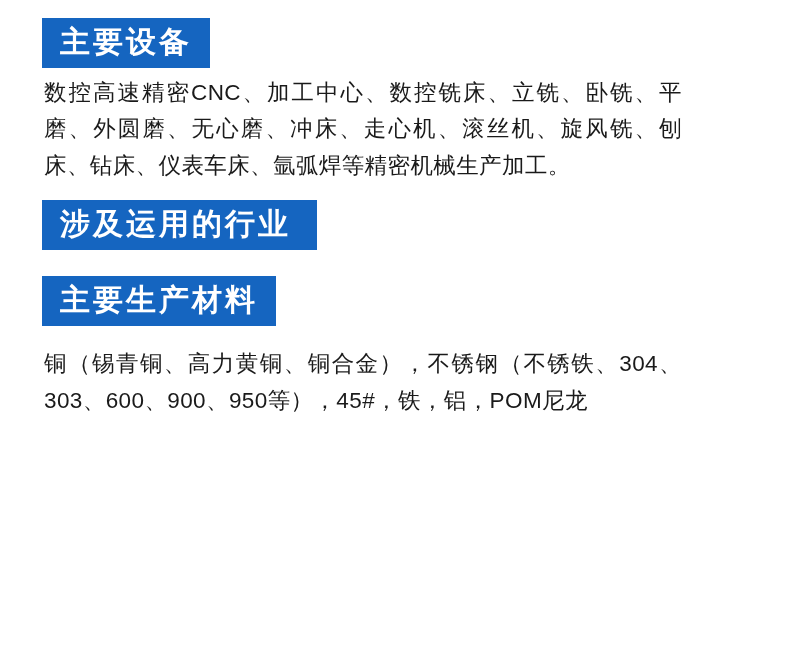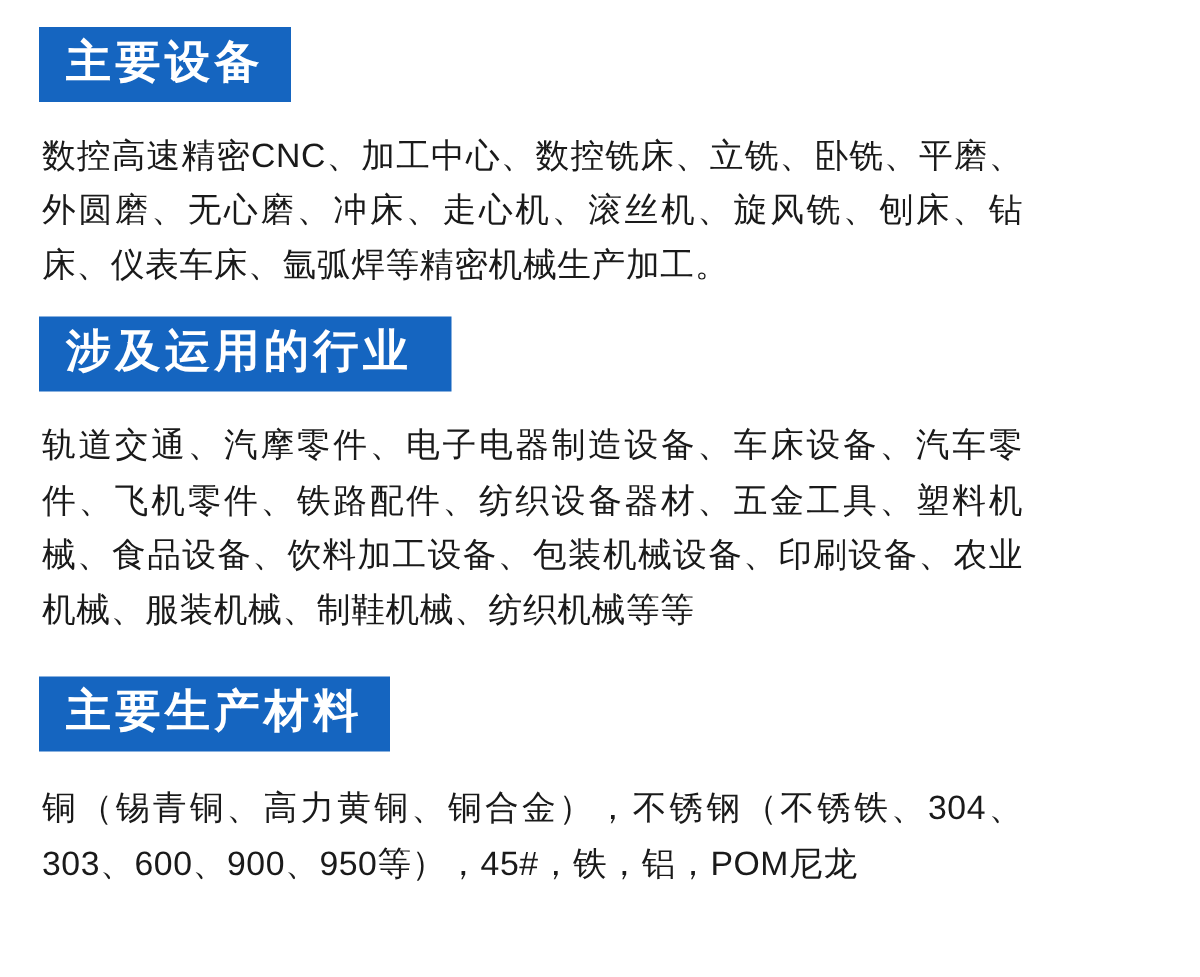--- a/index.html
+++ b/index.html
@@ -10,21 +10,21 @@
     width: 800px;
     height: 651px;
     background: #ffffff;
     font-family: "Liberation Sans", "DejaVu Sans", sans-serif;
     overflow: hidden;
   }
   .page {
     width: 708px;
     height: 651px;
     box-sizing: border-box;
-    padding: 18px 26px 10px 26px;
+    padding: 18px 26px 10px 42px;
     position: relative;
   }
   .section {
     margin-bottom: 6px;
   }
   .heading {
     display: inline-block;
     background: #1565c0;
     color: #ffffff;
     font-size: 30px;
@@ -40,39 +40,38 @@
   .body-text {
     color: #1a1a1a;
     font-size: 22.5px;
     line-height: 1.62;
     letter-spacing: 0.4px;
     margin: 16px 0 0 2px;
     max-width: 760px;
     text-align: justify;
     text-justify: inter-character;
   }
-  .sec-equipment .body-text { margin-top: 18px; }
+  .sec-equipment .body-text { margin-top: 7px; }
   .sec-industries { margin-top: 16px; }
   .sec-industries .body-text { margin-top: 18px; }
   .sec-materials { margin-top: 26px; }
   .sec-materials .body-text { margin-top: 20px; }
 </style>
 </head>
 <body>
 
 <div class="page">
 
   <div class="section sec-equipment">
     <div class="heading">主要设备</div>
     <div class="body-text">数控高速精密CNC、加工中心、数控铣床、立铣、卧铣、平磨、外圆磨、无心磨、冲床、走心机、滚丝机、旋风铣、刨床、钻床、仪表车床、氩弧焊等精密机械生产加工。</div>
   </div>
 
   <div class="section sec-industries">
     <div class="heading wide">涉及运用的行业</div>
-    <div class="body-text">轨道交通、汽摩零件、电子电器制造设备、车床设备、汽车零件、飞机零件、铁路配件、纺织设备器材、五金工具、塑料机械、食品设备、饮料加工设备、包装机械设备、印刷设备、农业机械、服装机械、制鞋机械、纺织机械等等</div>
   </div>
 
   <div class="section sec-materials">
     <div class="heading">主要生产材料</div>
     <div class="body-text">铜（锡青铜、高力黄铜、铜合金），不锈钢（不锈铁、304、303、600、900、950等），45#，铁，铝，POM尼龙</div>
   </div>
 
 </div>
 
 </body></html>

